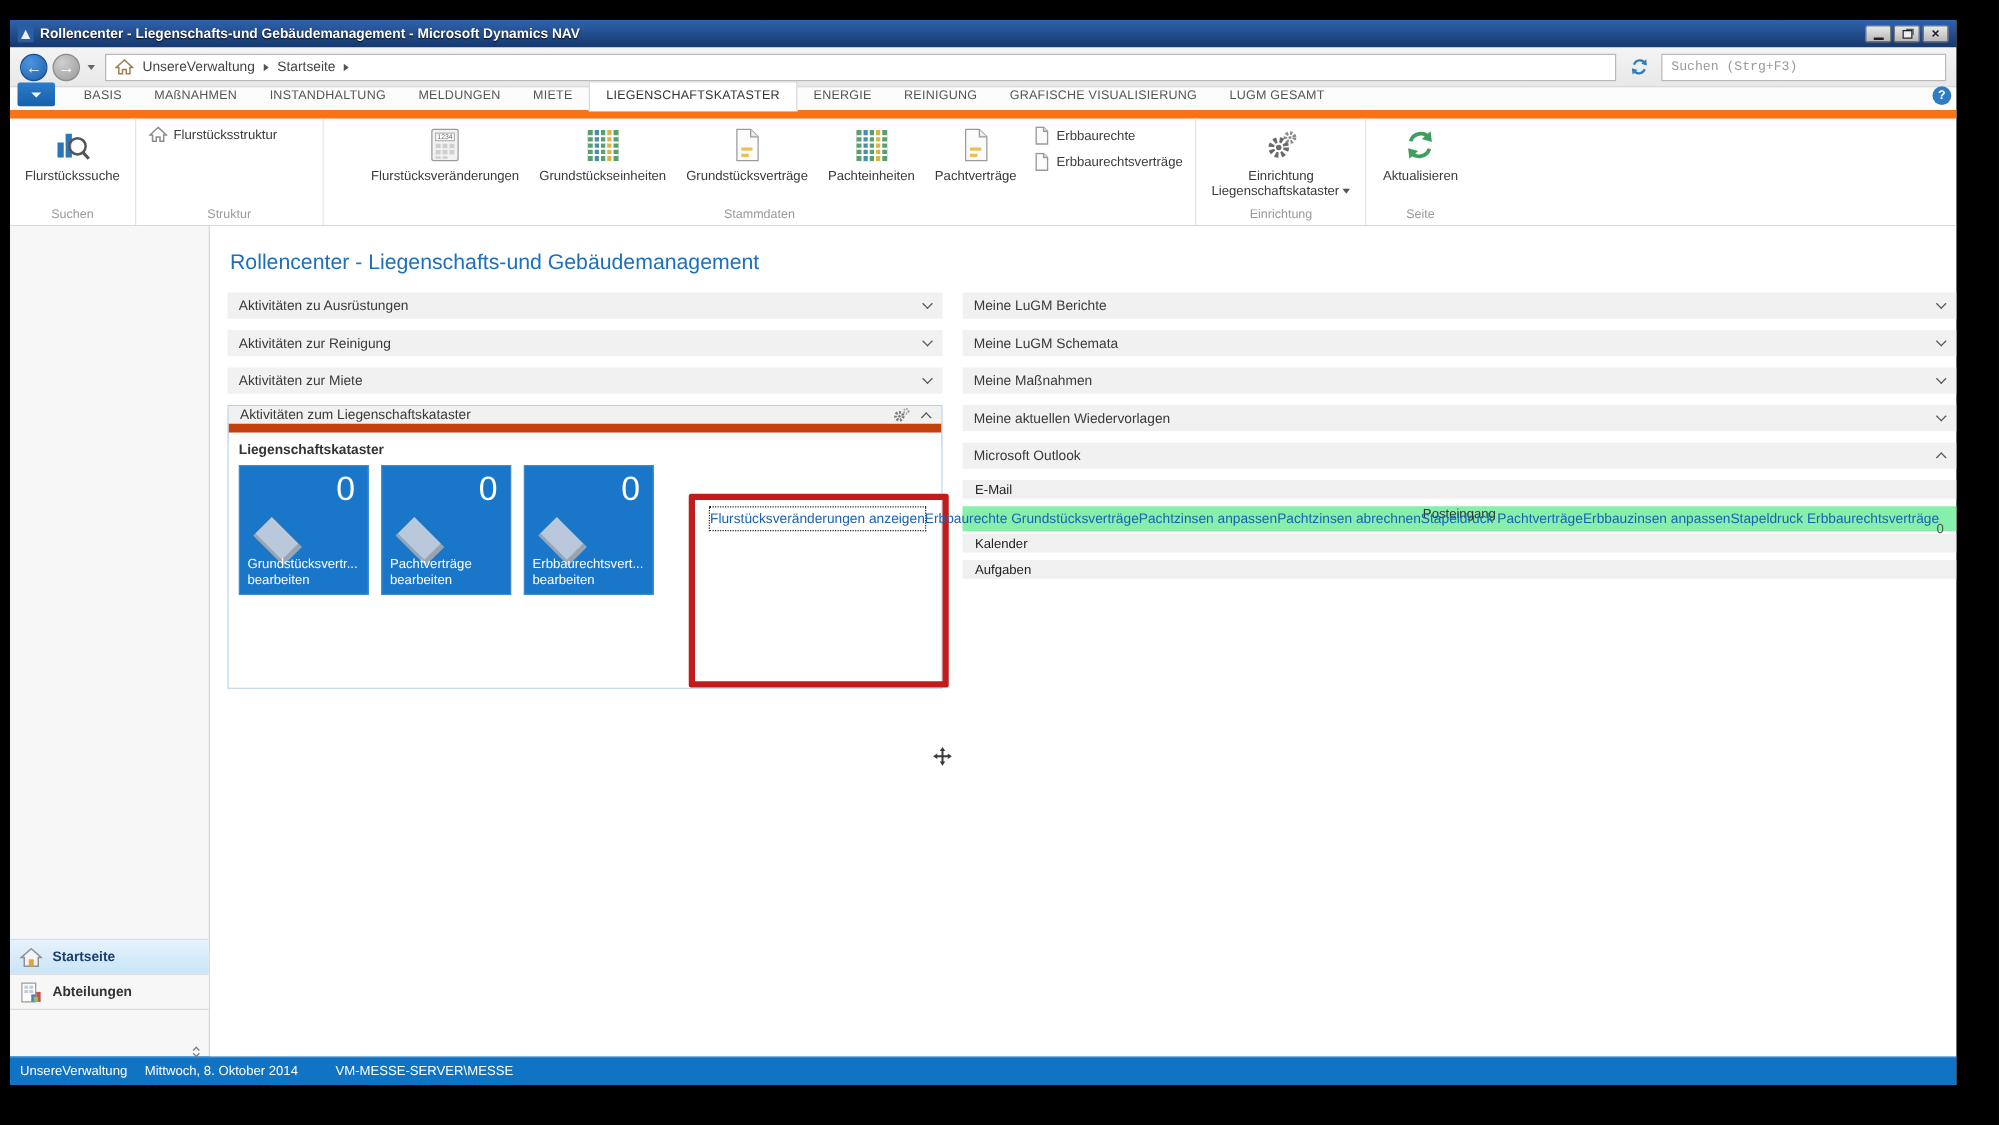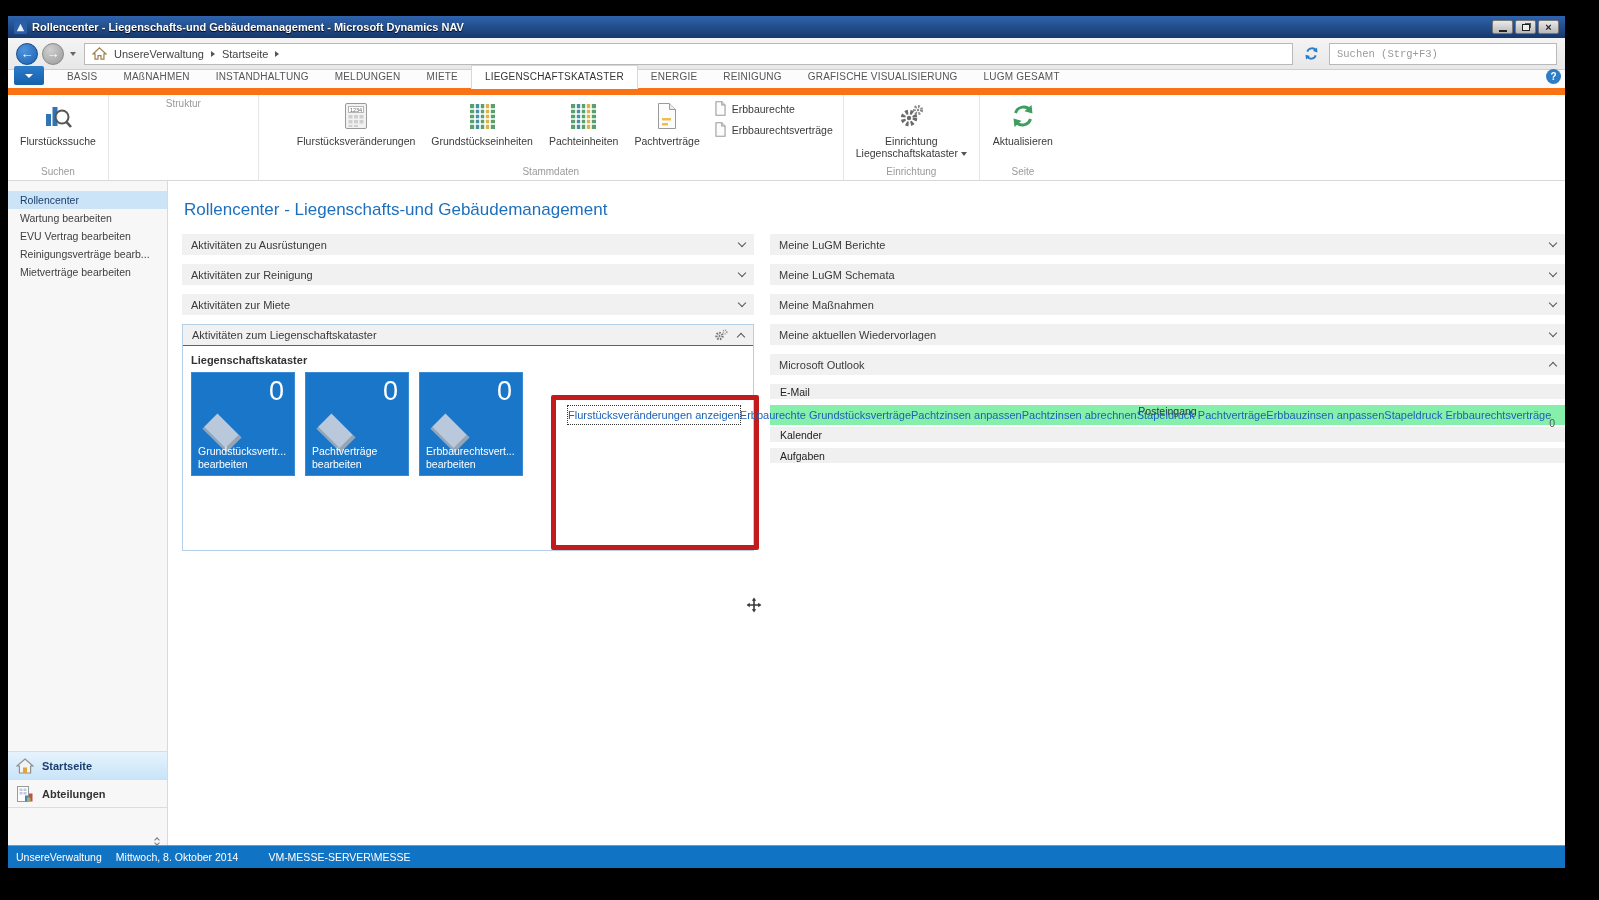--- a/index.html
+++ b/index.html
@@ -84,21 +84,21 @@
 
   .bar{height:21px;background:#f1f1f1;display:flex;align-items:center;padding:0 9px;margin-bottom:9px;}
   .bar-title{font-size:11px;color:#3a3a3a;white-space:nowrap;}
   .chev{display:inline-block;width:6px;height:6px;border-right:1.5px solid #555;border-bottom:1.5px solid #555;
     transform:rotate(45deg);margin-top:-3px;}
   .chev.up{transform:rotate(-135deg);margin-top:3px;}
   .chev.tiny{width:4px;height:4px;border-width:1.2px;border-color:#777;}
   .bar-right{margin-left:auto;display:flex;align-items:center;gap:10px;}
 
   .panel{border:1px solid #b5cfe6;margin-bottom:9px;}
-  .panel .bar{margin-bottom:0;border-bottom:1px solid #c2410c;gap:28px;}
+  .panel .bar{margin-bottom:0;border-bottom:7px solid #c2410c;gap:28px;}
   .panel-body{position:relative;height:196px;background:#fff;}
   .cue-heading{font-size:11px;font-weight:bold;color:#333;margin:8px 0 6px 8px;}
   .tiles{display:flex;gap:10px;margin-left:8px;}
   .tile{position:relative;width:104px;height:104px;background:#1976c8;box-shadow:inset 0 0 0 1px #3a8ad4;}
   .tile-count{position:absolute;top:4px;right:11px;color:#fff;font-size:27px;font-weight:300;}
   .tile-diamond{position:absolute;left:14px;top:44px;width:34px;height:34px;background:#b9c8da;
     transform:rotate(45deg) scale(1,.62);box-shadow:inset -4px -4px 0 rgba(0,0,0,.18);}
   .tile-label{position:absolute;left:7px;bottom:5px;right:2px;color:#fff;font-size:10.5px;line-height:13px;text-align:left;}
   .links{position:absolute;left:385px;top:52px;z-index:4;display:flex;flex-direction:row;}
   .alink{color:#1b62b5;font-size:11px;line-height:18px;white-space:nowrap;}
@@ -199,20 +199,30 @@
                   <line x1="23.5" y1="20" x2="28" y2="25" stroke="#555" stroke-width="2.6"></line>
                 </svg>
           </span>
           <span>Flurstückssuche</span>
         </div>
       </div>
       <div class="rgroup-label">Suchen</div>
     </div>
 
     <div class="rgroup" style="min-width:150px;">
+      <div class="rgroup-buttons">
+        <div class="smallstack">
+          <div class="sbtn">
+            <svg width="15" height="13" viewBox="0 0 16 14">
+                  <path d="M8 1 L15 7.5 H12.8 V13 H9.6 V9.2 H6.4 V13 H3.2 V7.5 H1 Z" fill="none" stroke="#8d8d8d" stroke-width="1.3"></path>
+                </svg>
+            <span>Flurstücksstruktur</span>
+          </div>
+        </div>
+      </div>
       <div class="rgroup-label">Struktur</div>
     </div>
 
     <div class="rgroup">
       <div class="rgroup-buttons">
         <div class="rbtn" style="margin-left:26px;">
           <span class="ricon">
             <svg width="26" height="28" viewBox="0 0 26 28">
                   <rect x="2.5" y="1.5" width="21" height="25" rx="1.5" fill="#f2f2f2" stroke="#9a9a9a"></rect>
                   <rect x="5.5" y="4.5" width="15" height="6" fill="#fff" stroke="#b5b5b5"></rect>
@@ -237,20 +247,31 @@
                   <rect width="25" height="25" fill="#5aa06e"></rect>
                   <rect x="5" width="5" height="25" fill="#4a90a4"></rect>
                   <rect x="15" width="5" height="25" fill="#d9b54a"></rect>
                   <path d="M0 5h25M0 10h25M0 15h25M0 20h25M5 0v25M10 0v25M15 0v25M20 0v25" stroke="#fff" stroke-width="1.6"></path>
                 </svg>
           </span>
           <span>Grundstückseinheiten</span>
         </div>
         <div class="rbtn">
           <span class="ricon">
+            <svg width="24" height="28" viewBox="0 0 24 28">
+                  <path d="M3.5 1.5 h11 l6 6 v19 h-17 z" fill="#fcfcfc" stroke="#9a9a9a"></path>
+                  <path d="M14.5 1.5 v6 h6" fill="#ececec" stroke="#9a9a9a"></path>
+                  <rect x="7" y="16" width="9" height="2.5" fill="#edbd4e"></rect>
+                  <rect x="7" y="21" width="6" height="2.5" fill="#edbd4e"></rect>
+                </svg>
+          </span>
+          <span>Grundstücksverträge</span>
+        </div>
+        <div class="rbtn">
+          <span class="ricon">
             <svg width="25" height="25" viewBox="0 0 25 25">
                   <rect width="25" height="25" fill="#5aa06e"></rect>
                   <rect x="5" width="5" height="25" fill="#4a90a4"></rect>
                   <rect x="15" width="5" height="25" fill="#d9b54a"></rect>
                   <path d="M0 5h25M0 10h25M0 15h25M0 20h25M5 0v25M10 0v25M15 0v25M20 0v25" stroke="#fff" stroke-width="1.6"></path>
                 </svg>
           </span>
           <span>Pachteinheiten</span>
         </div>
         <div class="rbtn">
@@ -319,27 +340,20 @@
         </div>
       </div>
       <div class="rgroup-label">Seite</div>
     </div>
     <div style="flex:1;"></div>
   </div>
 
   <div class="body-area">
 
     <div class="leftnav">
-      <div class="nav-list">
-        <div class="nav-item selected">Rollencenter</div>
-        <div class="nav-item">Wartung bearbeiten</div>
-        <div class="nav-item">EVU Vertrag bearbeiten</div>
-        <div class="nav-item">Reinigungsverträge bearb...</div>
-        <div class="nav-item">Mietverträge bearbeiten</div>
-      </div>
       <div class="nav-spacer"></div>
       <div class="nav-big selected">
         <svg width="18" height="16" viewBox="0 0 18 16">
               <path d="M9 1 L17 8 H14.6 V15 H3.4 V8 H1 Z" fill="#f3f3f3" stroke="#909090" stroke-width="1.2"></path>
               <rect x="7" y="9.5" width="4" height="5.5" fill="#e2a23c"></rect>
             </svg>
         <span>Startseite</span>
       </div>
       <div class="nav-big">
         <svg width="18" height="18" viewBox="0 0 18 18">

